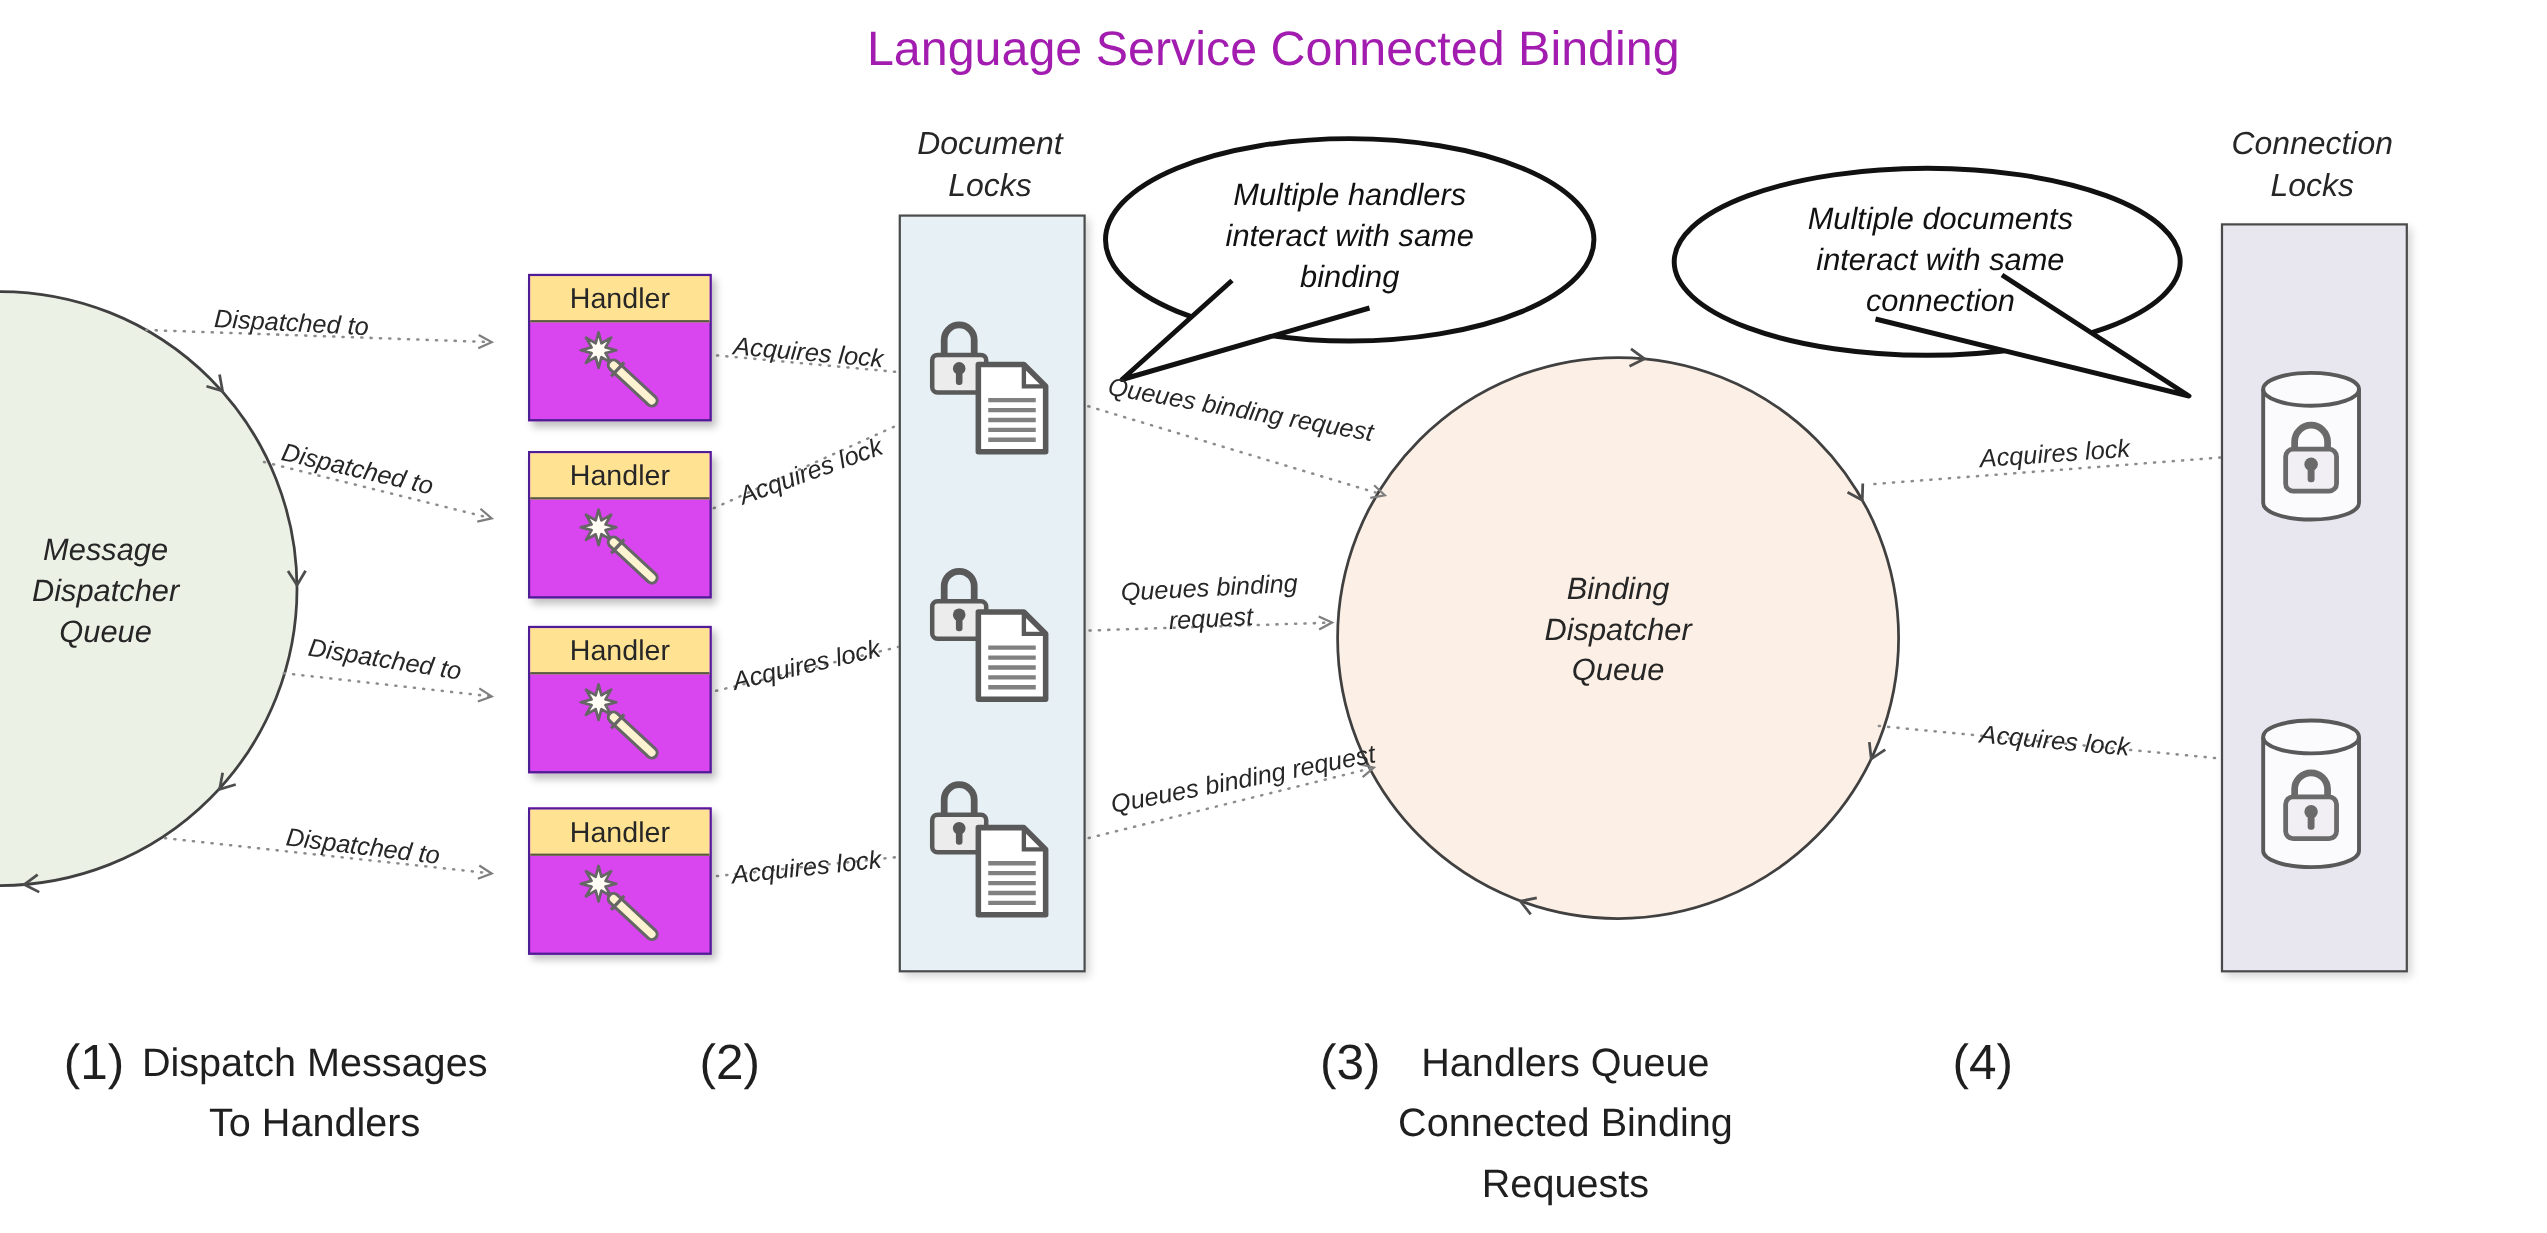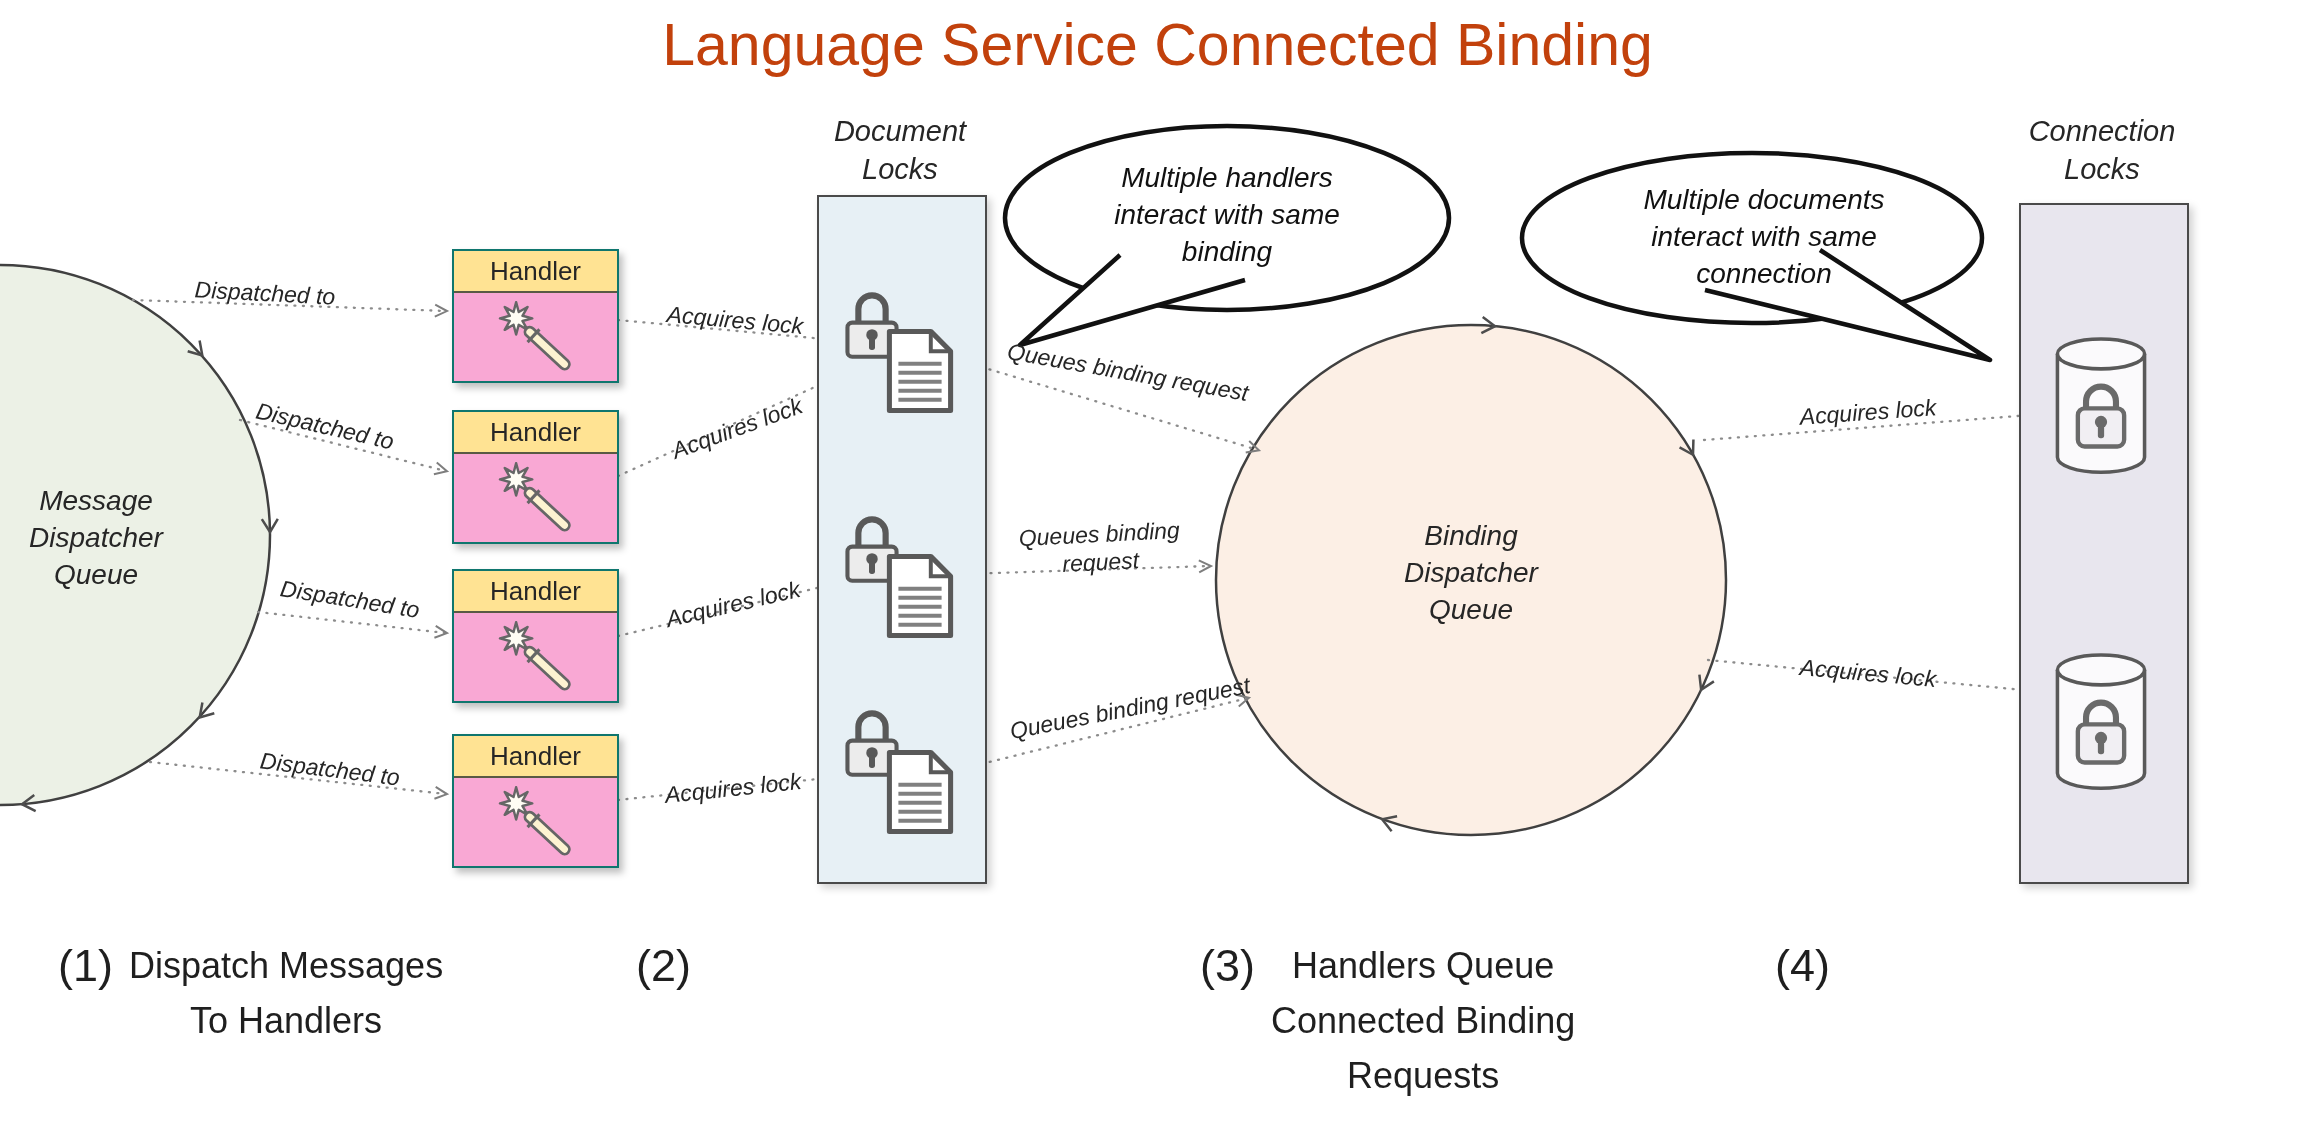--- a/index.html
+++ b/index.html
@@ -12,31 +12,31 @@
   .pre{white-space:pre-line;}
   .center-xy{transform:translate(-50%,-50%);}
   
   .node-label{z-index:4;text-align:center;font-size:28px;line-height:37px;color:#262626;}
   .col-label{z-index:4;text-align:center;font-size:29px;line-height:38px;color:#262626;}
   
   .lock-column{position:absolute;z-index:2;border:2px solid #4a4a4a;box-shadow:4px 4px 8px rgba(0,0,0,.18);}
   #doc-column{left:817px;top:195px;width:166px;height:685px;background:#e7f0f5;}
   #conn-column{left:2019px;top:203px;width:166px;height:677px;background:#e8e6ee;}
   
-  .handler-box{position:absolute;left:452px;width:163px;z-index:3;border:2px solid #0f766e;background:#f9a8d4;box-shadow:4px 5px 7px rgba(0,0,0,.25);}
+  .handler-box{position:absolute;left:480px;width:163px;z-index:3;border:2px solid #4c1d95;background:#d946ef;box-shadow:4px 5px 7px rgba(0,0,0,.25);}
   .handler-title{height:40px;background:#ffe393;border-bottom:2px solid #5a5a44;display:flex;align-items:center;justify-content:center;font-size:26px;color:#262626;}
   .handler-body{height:88px;display:flex;align-items:center;justify-content:center;}
   
   .icon-abs{position:absolute;z-index:3;}
   
   .edge-label{position:absolute;z-index:4;font-style:italic;font-size:23px;line-height:28px;color:#262626;text-align:center;}
   
   .bubble-text{position:absolute;z-index:6;text-align:center;font-size:28px;line-height:37px;color:#111;}
   
-  #title{position:absolute;left:0;right:0;top:12px;z-index:4;text-align:center;font-size:59px;line-height:66px;color:#c2410c;}
+  #title{position:absolute;left:0;right:0;top:12px;z-index:4;text-align:center;font-size:44px;line-height:66px;color:#a21caf;}
   
   .caption{position:absolute;z-index:4;display:flex;gap:16px;align-items:flex-start;}
   .cap-num{font-size:45px;line-height:55px;color:#1f1f1f;}
   .cap-text{font-size:36px;line-height:55px;text-align:center;color:#1f1f1f;}
 </style>
 </head>
 <body>
 
 <div id="canvas">
 

